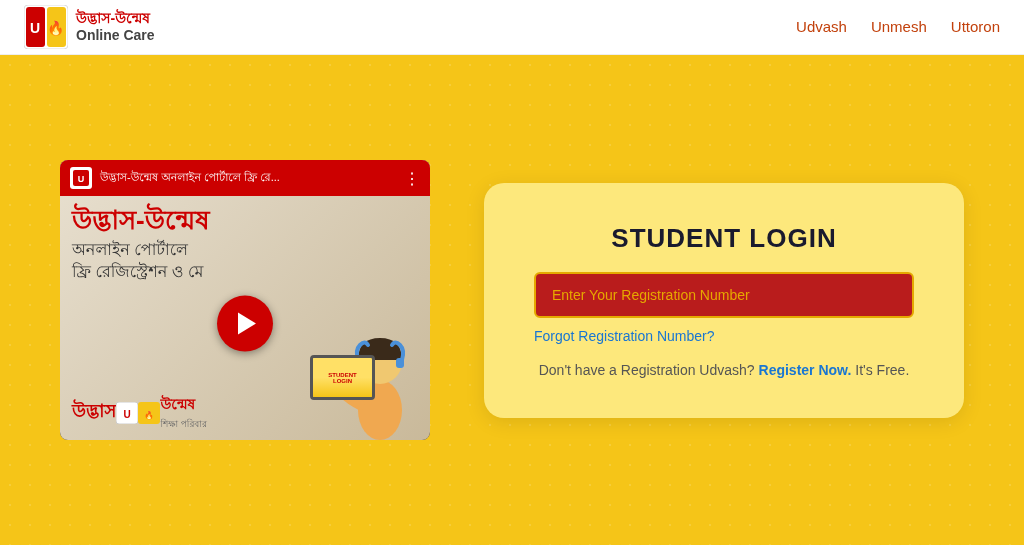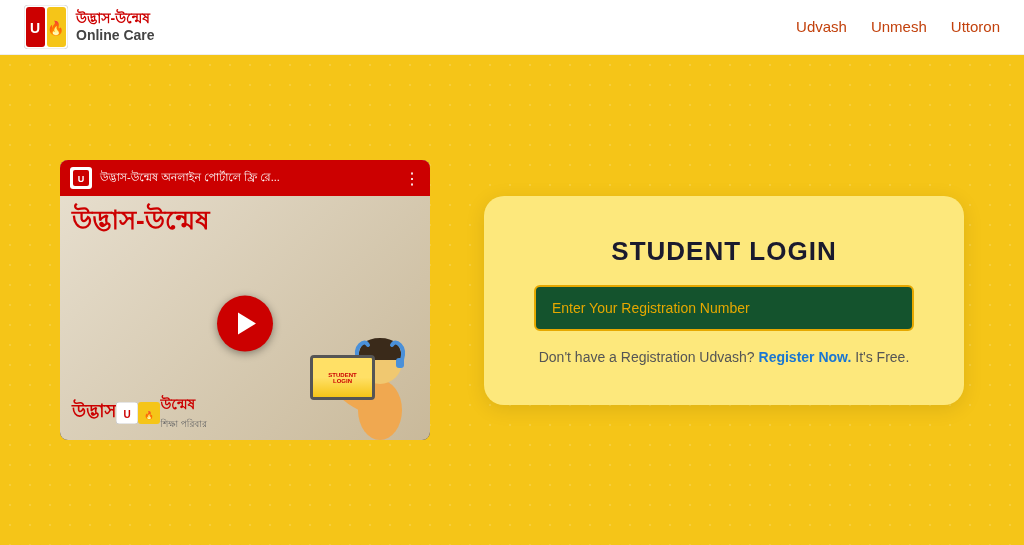--- a/index.html
+++ b/index.html
@@ -253,21 +253,21 @@
       letter-spacing: 1px;
       text-align: center;
     }
     .registration-input {
       width: 100%;
       padding: 13px 16px;
       border: 2px solid #e6a800;
       border-radius: 6px;
       font-size: 14px;
       color: #e6a800;
-      background: #14532d;
+      background: #b91c1c;
       outline: none;
     }
     .registration-input::placeholder {
       color: #e6a800;
     }
     .forgot-link {
       align-self: flex-start;
       color: #1976d2;
       font-size: 14px;
       text-decoration: none;
@@ -355,20 +355,24 @@
                 <text x="8" y="12" text-anchor="middle" font-size="9" fill="#fff" font-weight="bold">U</text>
               </svg>
           </div>
         </div>
         <span class="video-topbar-title">উদ্ভাস-উন্মেষ অনলাইন পোর্টালে ফ্রি রে...</span>
         <span class="video-dots">⋮</span>
       </div>
 
       <div class="video-body">
         <div class="video-title-bengali">উদ্ভাস-উন্মেষ</div>
+        <div class="video-subtitle-bengali">
+          <span>অনলাইন পোর্টালে</span><br>
+          <span>ফ্রি রেজিস্ট্রেশন ও মে</span>
+        </div>
 
         
         <div class="play-overlay">
           <div class="play-circle">
             <div class="play-triangle"></div>
           </div>
         </div>
 
         
         <div class="css-person">
@@ -417,20 +421,21 @@
         </div>
       </div>
     </div>
   </div>
 
   <div class="login-panel">
     <h1 class="login-title">STUDENT LOGIN</h1>
 
     <input type="text" class="registration-input" placeholder="Enter Your Registration Number" style="">
 
+    <a class="forgot-link" href="#">Forgot Registration Number?</a>
 
 
     <p class="register-text">
       <span>Don't have a Registration Udvash?</span>
       <a class="register-now-link" href="#">Register Now.</a>
       <span>It's Free.</span>
     </p>
   </div>
 
 </main>

